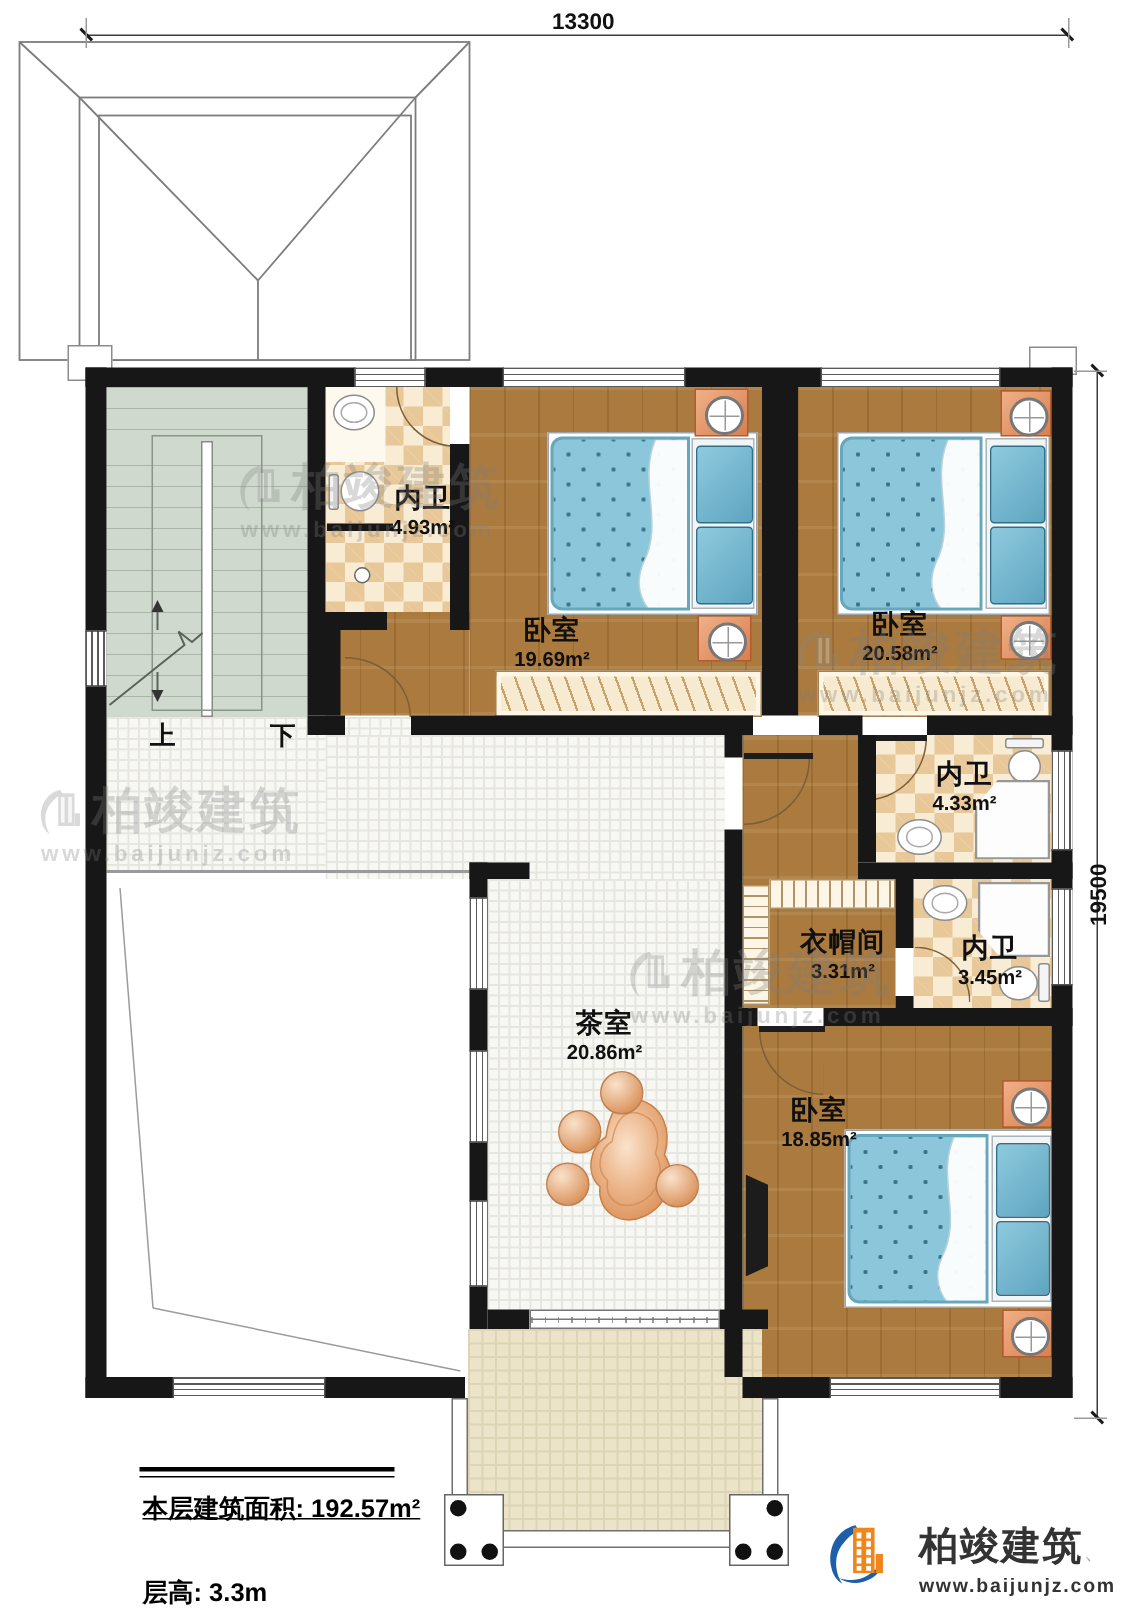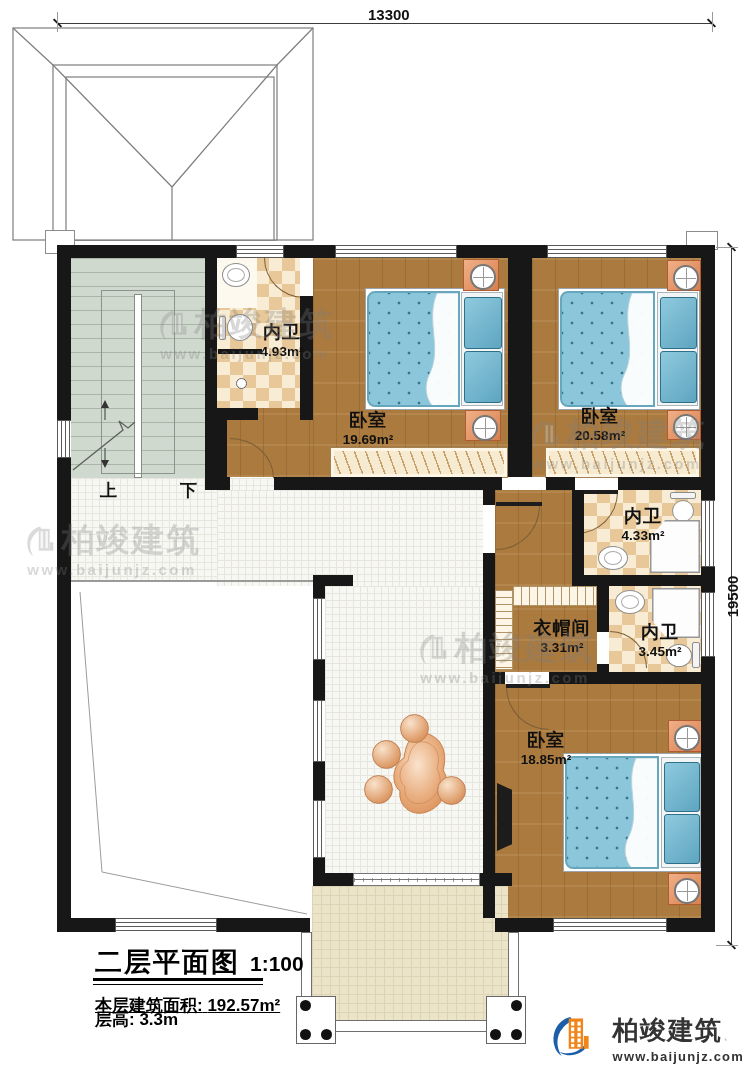--- a/index.html
+++ b/index.html
@@ -347,20 +347,24 @@
     <span class="ar">4.33m²</span>
   </div>
   <div class="lbl" style="left:512px;top:618px;width:100px;">
     <span class="nm">衣帽间</span>
     <span class="ar">3.31m²</span>
   </div>
   <div class="lbl" style="left:610px;top:622px;width:100px;">
     <span class="nm">内卫</span>
     <span class="ar">3.45m²</span>
   </div>
+  <div class="lbl" style="left:353px;top:672px;width:100px;">
+    <span class="nm">茶室</span>
+    <span class="ar">20.86m²</span>
+  </div>
   <div class="lbl" style="left:496px;top:730px;width:100px;">
     <span class="nm">卧室</span>
     <span class="ar">18.85m²</span>
   </div>
 
   <div class="wm" style="left:155px;top:302px;width:180px;">
     <div class="wm-top">
       <svg width="34" height="34" viewBox="0 0 56 56">
           <path d="M28,4 C12,8 4,24 8,40 C9,45 12,50 17,53 C10,42 10,28 18,19 C21,15 25,11 31,9 Z" fill="#888"></path>
           <rect x="26" y="8" width="18" height="36" fill="#888"></rect>
@@ -405,30 +409,27 @@
           <rect x="26" y="8" width="18" height="36" fill="#888"></rect>
           <rect x="29" y="12" width="4" height="28" fill="#fff" opacity=".8"></rect>
           <rect x="37" y="12" width="4" height="28" fill="#fff" opacity=".8"></rect>
           <rect x="44" y="30" width="6" height="14" fill="#888"></rect>
         </svg>
       <span class="wm-name">柏竣建筑</span>
     </div>
     <div class="wm-site">www.baijunjz.com</div>
   </div>
 
-  <div class="tb-title">
-    <span class="t1">二层平面图</span><span class="t2">1:100</span>
-  </div>
   <div class="tb-ul1"></div>
   <div class="tb-ul2"></div>
   <div class="tb-line" style="left:95px;top:994px;text-decoration:underline;">
     <span>本层建筑面积:</span>
     <span>192.57m²</span>
   </div>
-  <div class="tb-line" style="left:95px;top:1008px;">
+  <div class="tb-line" style="left:95px;top:1050px;">
     <span>层高:</span>
     <span>3.3m</span>
   </div>
 
   <div class="logo">
     <svg width="54" height="56" viewBox="0 0 56 56">
       <path d="M28,4 C12,8 4,24 8,40 C9,45 12,50 17,53 C10,42 10,28 18,19 C21,15 25,11 31,9 Z" fill="#1c5fa8"></path>
       <path d="M14,48 C26,56 42,52 49,41 L44,41 C37,49 26,52 14,48 Z" fill="#1c5fa8"></path>
       <rect x="26" y="6" width="18" height="38" fill="#f08519"></rect>
       <g fill="#fff">

